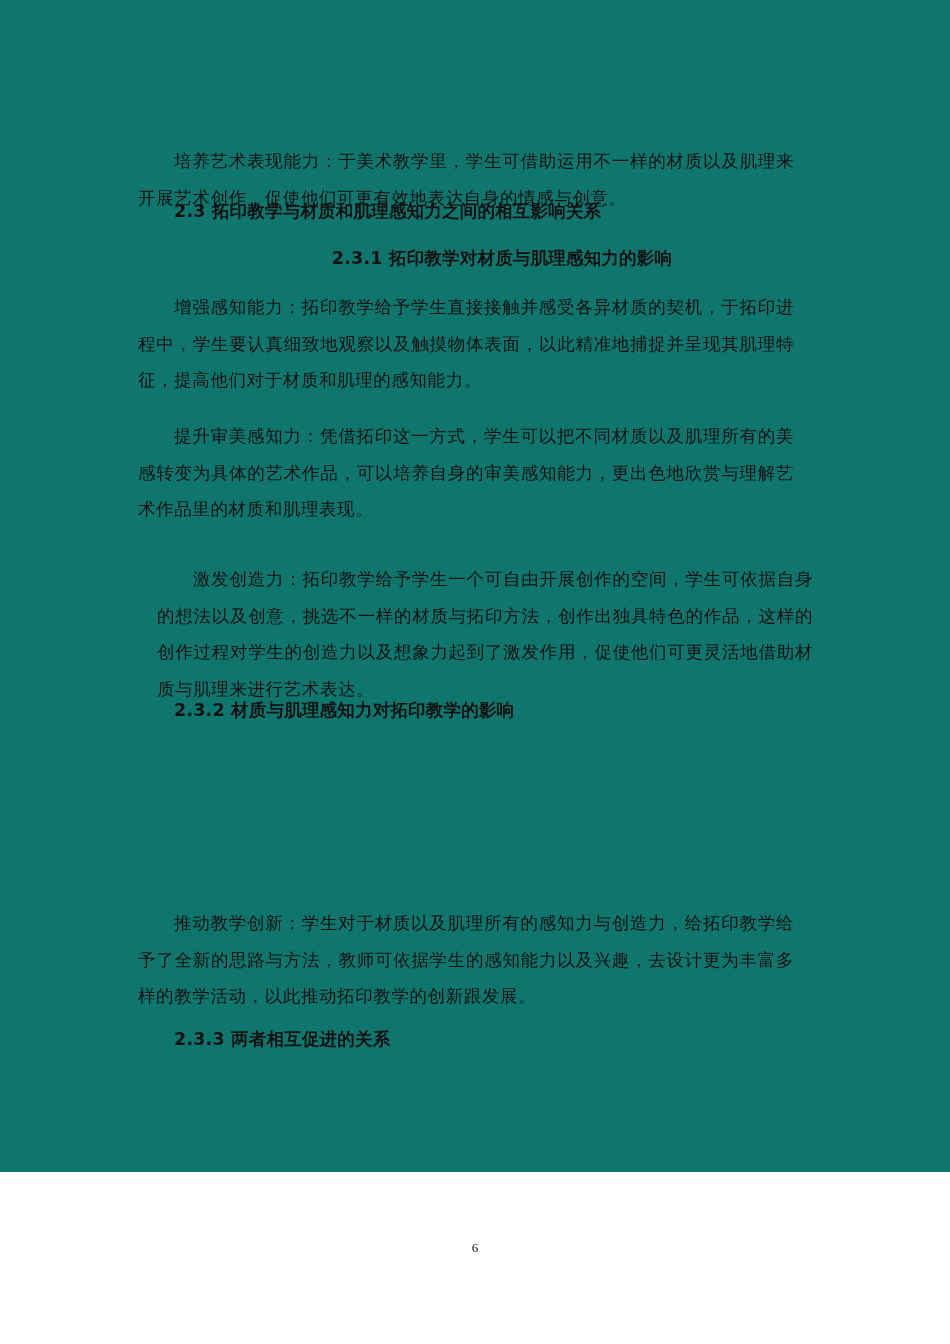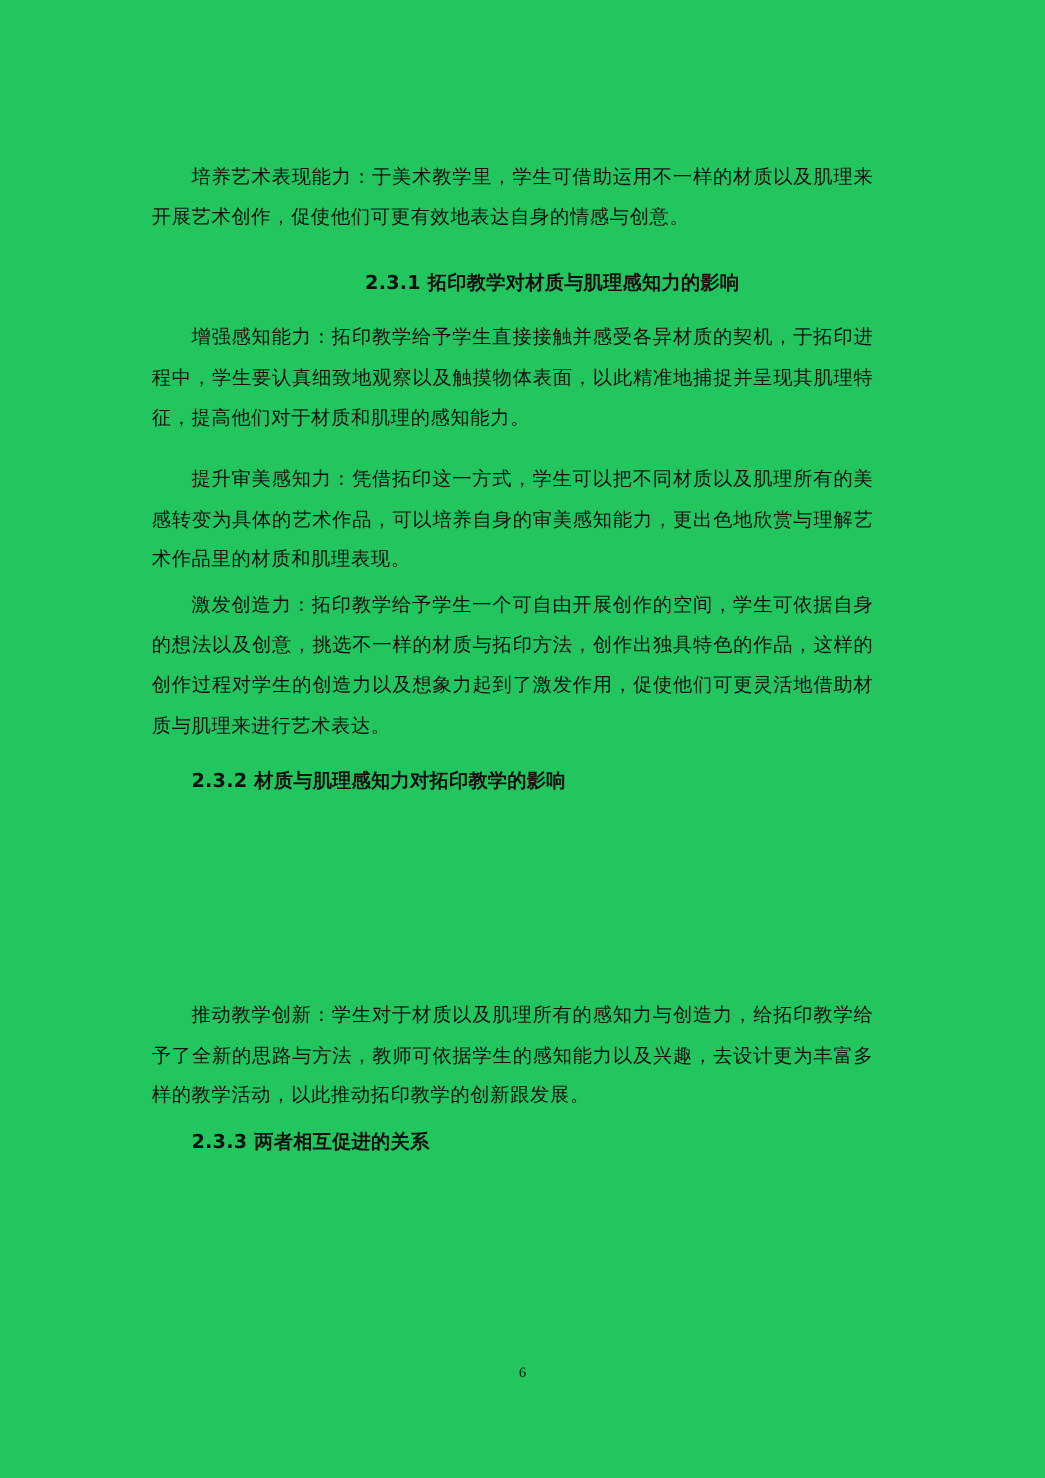--- a/index.html
+++ b/index.html
@@ -1,41 +1,42 @@
 <!DOCTYPE html>
 <html><head>
 <meta charset="utf-8">
 <style>
   html, body { margin:0; padding:0; background:#ffffff; }
   body { width:950px; height:1344px; position:relative; overflow:hidden;
          font-family:"DejaVu Serif", "Liberation Serif", serif; color:#111; }
-  .page { position:absolute; left:0; top:0; width:950px; height:1344px; background:#22c55e; }
+  .page { position:absolute; left:0; top:0; width:950px; height:1172px; background:#0f766e; }
   .block { position:absolute; left:138px; width:656px; }
   .para { font-size:17.5px; line-height:36.5px; text-indent:36px; letter-spacing:0.6px;
           text-align:justify; margin:0; }
   .heading { font-size:17.5px; line-height:24px; font-weight:bold; margin:0; padding-left:36px;
              font-family:"DejaVu Sans", "Liberation Sans", sans-serif; letter-spacing:0.2px; }
   .pagenum { position:absolute; left:0; width:950px; top:1240px; text-align:center;
              font-size:13px; font-family:"Liberation Serif", serif; }
 </style>
 </head>
 <body>
 
 <div class="page">
 
   <p class="block para" style="top:143px;">培养艺术表现能力：于美术教学里，学生可借助运用不一样的材质以及肌理来开展艺术创作，促使他们可更有效地表达自身的情感与创意。</p>
 
+  <h2 class="block heading" style="top:199px;">2.3 拓印教学与材质和肌理感知力之间的相互影响关系</h2>
 
   <h3 class="block heading" style="top:246px;text-align:center;">2.3.1 拓印教学对材质与肌理感知力的影响</h3>
 
   <p class="block para" style="top:289px;">增强感知能力：拓印教学给予学生直接接触并感受各异材质的契机，于拓印进程中，学生要认真细致地观察以及触摸物体表面，以此精准地捕捉并呈现其肌理特征，提高他们对于材质和肌理的感知能力。</p>
 
   <p class="block para" style="top:418px;">提升审美感知力：凭借拓印这一方式，学生可以把不同材质以及肌理所有的美感转变为具体的艺术作品，可以培养自身的审美感知能力，更出色地欣赏与理解艺术作品里的材质和肌理表现。</p>
 
-  <p class="block para" style="top:532px;">激发创造力：拓印教学给予学生一个可自由开展创作的空间，学生可依据自身的想法以及创意，挑选不一样的材质与拓印方法，创作出独具特色的作品，这样的创作过程对学生的创造力以及想象力起到了激发作用，促使他们可更灵活地借助材质与肌理来进行艺术表达。</p>
+  <p class="block para" style="top:561px;margin-left:19px;">激发创造力：拓印教学给予学生一个可自由开展创作的空间，学生可依据自身的想法以及创意，挑选不一样的材质与拓印方法，创作出独具特色的作品，这样的创作过程对学生的创造力以及想象力起到了激发作用，促使他们可更灵活地借助材质与肌理来进行艺术表达。</p>
 
   <h3 class="block heading" style="top:698px;">2.3.2 材质与肌理感知力对拓印教学的影响</h3>
 
 
   <p class="block para" style="top:905px;">推动教学创新：学生对于材质以及肌理所有的感知力与创造力，给拓印教学给予了全新的思路与方法，教师可依据学生的感知能力以及兴趣，去设计更为丰富多样的教学活动，以此推动拓印教学的创新跟发展。</p>
 
   <h3 class="block heading" style="top:1027px;">2.3.3 两者相互促进的关系</h3>
 
 
   <div class="pagenum">6</div>

